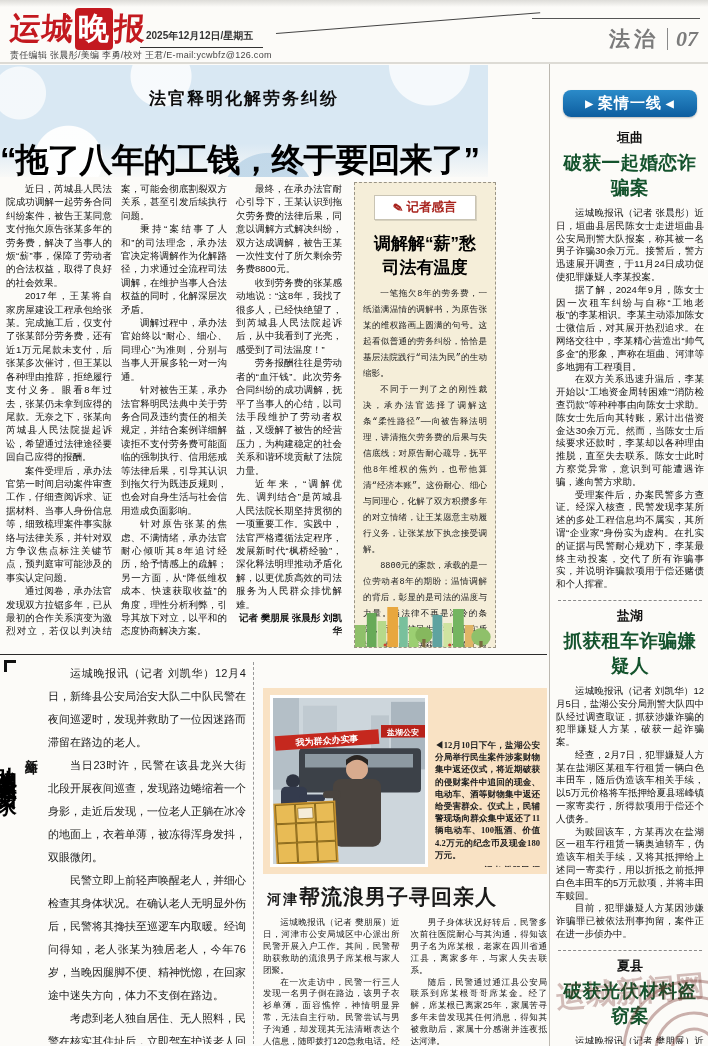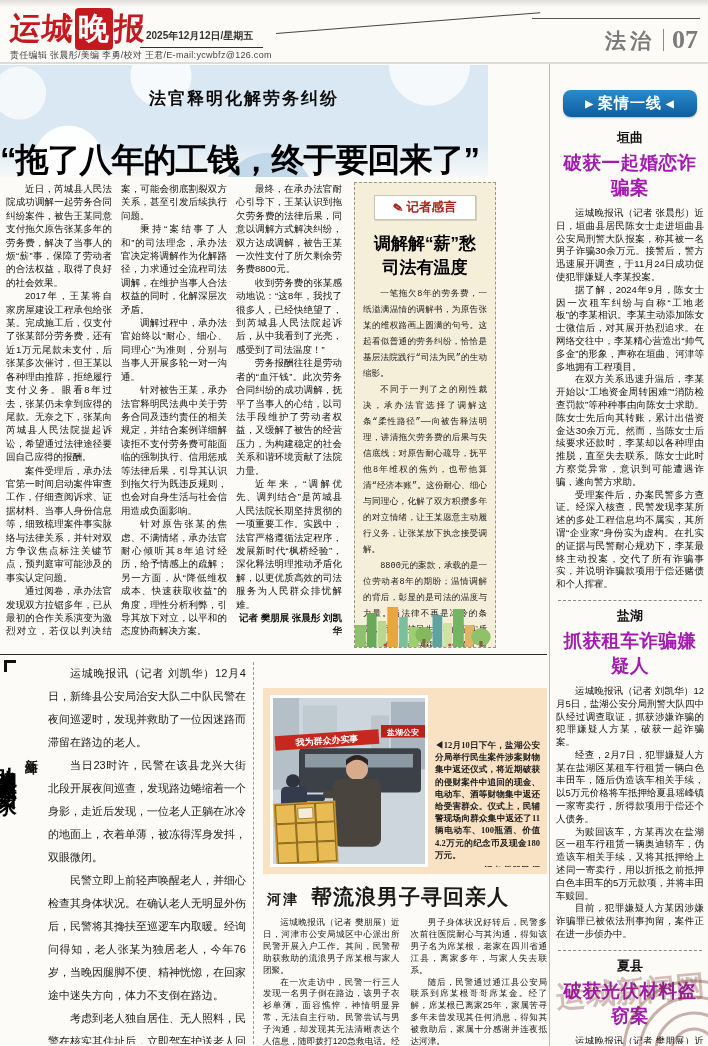--- a/index.html
+++ b/index.html
@@ -16,21 +16,21 @@
         padding:0 3px;margin:0 1px;transform:skewX(4deg);}
   .date-line{position:absolute;left:132px;top:22px;font-size:10px;font-weight:700;color:#333;
         border-bottom:1.5px solid #333;padding:0 10px 4px 6px;}
   .diag{position:absolute;left:268px;top:26px;width:265px;border-top:1.5px solid #444;
         transform:rotate(-4.5deg);transform-origin:left center;}
   .sect-rule{position:absolute;right:0;top:11px;width:168px;border-top:1px solid #555;}
   .section-head{position:absolute;right:2px;top:18px;display:flex;align-items:baseline;gap:8px;
         color:#7b7b7b;font-family:"Liberation Serif",serif;}
   .section-name{font-size:21px;font-weight:700;letter-spacing:4px;}
   .section-bar{width:1px;height:22px;background:#8a8a8a;align-self:center;}
-  .page-no{font-size:26px;font-weight:700;}
+  .page-no{font-size:22px;font-weight:700;font-style:italic;}
   .editors{position:absolute;top:49px;left:10px;font-size:9px;color:#444;letter-spacing:.3px;}
   .head-rule{position:absolute;top:62px;left:0;width:708px;border-top:2px solid #dddbd5;}
 
   
   .band{position:absolute;top:65px;left:0;width:488px;height:112px;background:#d9e8f3;
         background-image:
           radial-gradient(circle at 14% 85%, rgba(255,255,255,.95) 0 34px, rgba(255,255,255,0) 35px),
           radial-gradient(circle at 4% 25%, rgba(255,255,255,.7) 0 26px, rgba(255,255,255,0) 27px),
           radial-gradient(circle at 33% 10%, rgba(255,255,255,.8) 0 30px, rgba(255,255,255,0) 31px),
           radial-gradient(circle at 55% 120%, rgba(190,214,232,.9) 0 46px, rgba(190,214,232,0) 47px),
@@ -77,37 +77,37 @@
 
   .photo-hejin{flex:1;padding-left:9px;}
   .photo-block{margin-top:26px;background:#f9e2c4;padding:7px;display:flex;gap:7px;height:186px;box-sizing:border-box;}
   .photo{width:158px;height:100%;border:3px solid #fff;box-sizing:border-box;background:#cfd8de;flex:none;}
   .caption{flex:1;font-family:"Liberation Serif",serif;font-size:8.6px;line-height:12.2px;
         font-weight:600;text-align:justify;color:#222;overflow:hidden;margin-top:44px;}
   .caption p{margin:0;}
   .caption .cap-byline{text-align:right;margin-top:3px;}
 
   .hejin{margin-top:9px;}
-  .hejin-head{display:flex;align-items:baseline;gap:12px;padding-left:4px;margin-bottom:6px;}
+  .hejin-head{display:flex;align-items:baseline;gap:0;padding-left:4px;margin-bottom:6px;}
   .hejin-kicker{font-size:14px;font-weight:700;letter-spacing:2px;}
   .hejin-title{font-size:21px;font-weight:900;font-family:"Liberation Serif",serif;letter-spacing:1px;margin:0;}
   .hejin-cols{column-count:2;column-gap:11px;font-size:8.6px;line-height:11.9px;text-align:justify;
         height:148px;overflow:hidden;}
   .hejin-cols p{margin:0;text-indent:2em;}
 
   
   .rail{position:absolute;top:66px;left:556px;width:148px;height:978px;overflow:hidden;}
   .rail-badge{margin:24px auto 12px;width:134px;height:27px;border-radius:8px;
         background:linear-gradient(#2b8bc9,#0d5d9f);color:#fff;display:flex;align-items:center;
         justify-content:center;gap:4px;font-size:15px;font-weight:800;letter-spacing:1px;
         box-shadow:0 1px 2px rgba(0,0,0,.25);}
   .tri{font-size:10px;line-height:1;}
   .rail-kicker{text-align:center;font-size:13px;font-weight:700;margin-top:6px;color:#111;}
   .rail-title{text-align:center;font-size:18.5px;font-weight:900;font-family:"Liberation Serif",serif;
-        margin:3px 0 7px;letter-spacing:.5px;color:#a21caf;}
+        margin:3px 0 7px;letter-spacing:.5px;color:#14532d;}
   .rail p.rp{margin:0;font-size:9.5px;line-height:12.8px;text-align:justify;text-indent:2em;color:#111;}
   .dashed-sep{border:none;border-top:1px dashed #8a8a8a;margin:9px 2px 5px;}
 
   
   .wm-text{position:absolute;left:556px;top:972px;width:152px;font-size:29px;font-weight:900;
         color:rgba(112,44,38,.30);transform:rotate(-5deg);letter-spacing:1px;white-space:nowrap;
         font-family:"Liberation Serif",serif;pointer-events:none;}
   .wm-arcs{position:absolute;right:-26px;bottom:-30px;pointer-events:none;}
 </style>
 </head>

